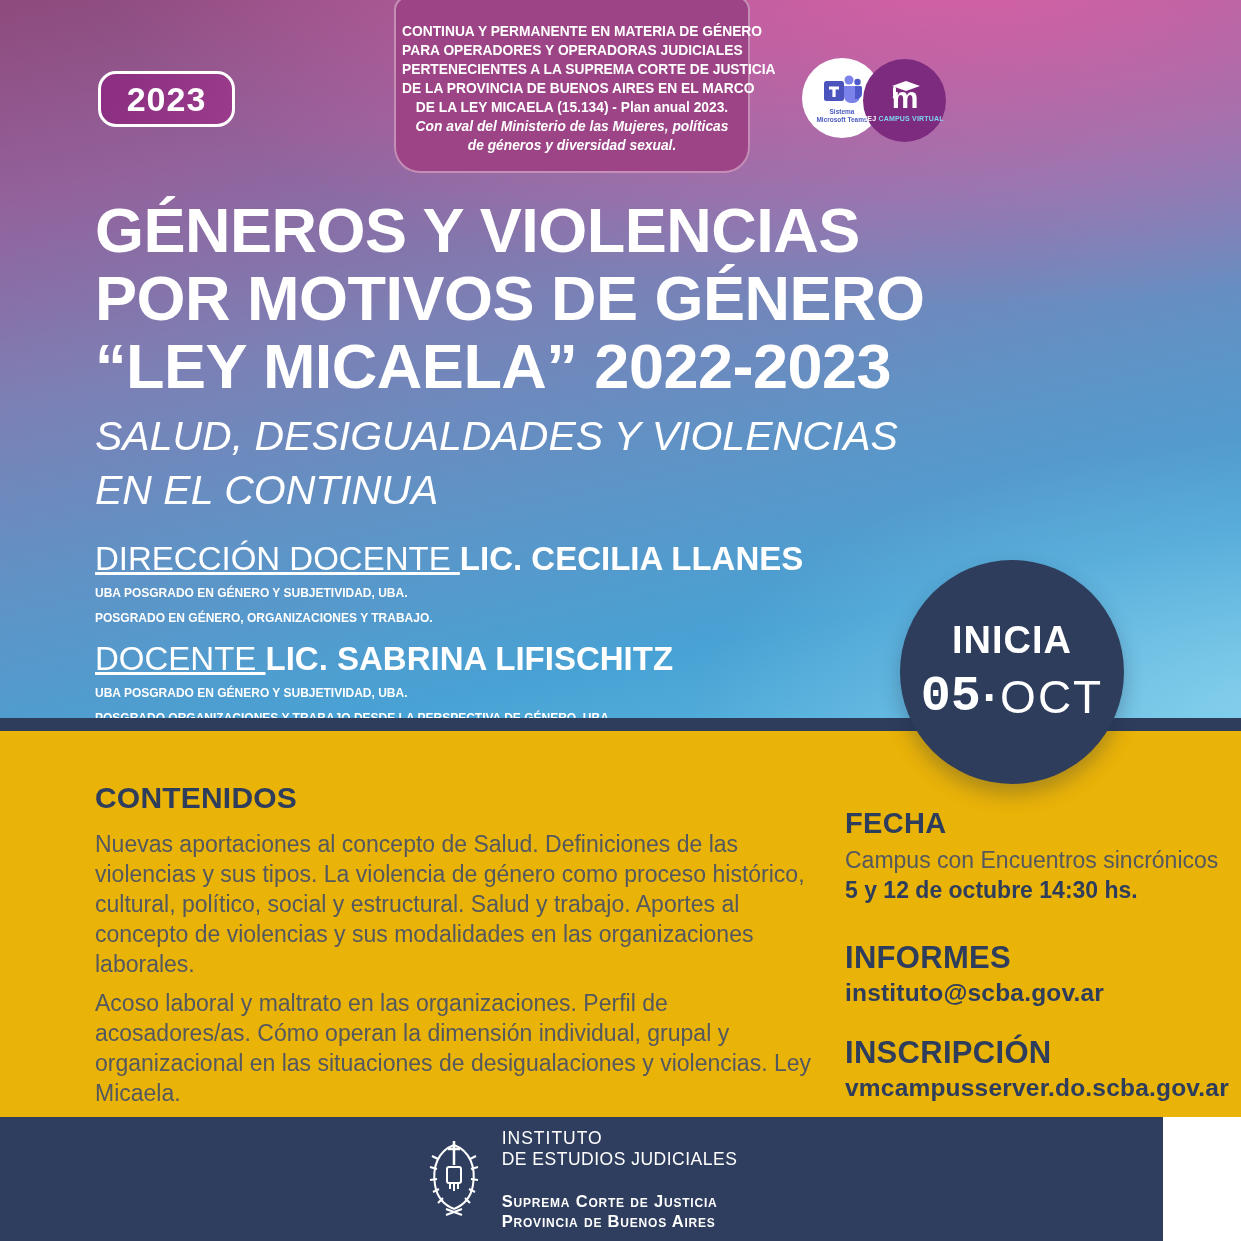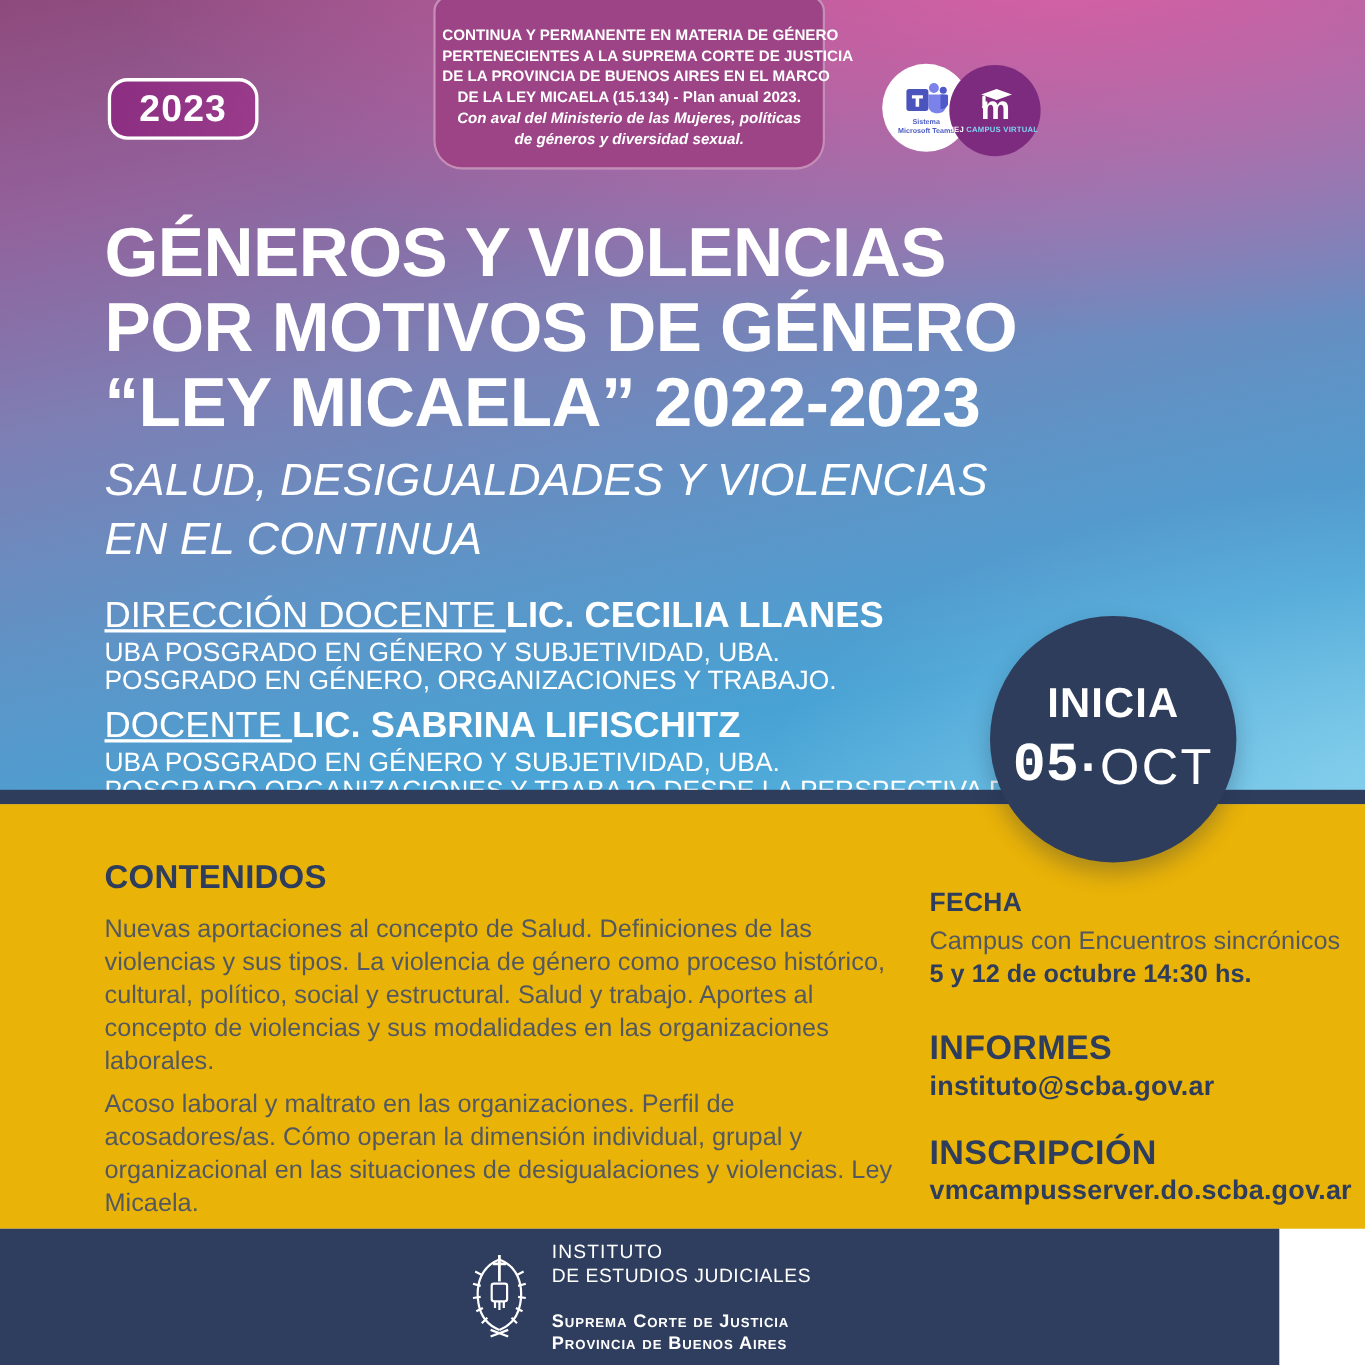--- a/index.html
+++ b/index.html
@@ -57,41 +57,41 @@
   
   .title{position:absolute;left:95px;top:196px;color:#fff;}
   .title .tline{font-size:63px;font-weight:800;line-height:68px;letter-spacing:-.5px;white-space:nowrap;}
   .subtitle{position:absolute;left:95px;top:409px;color:#fff;}
   .subtitle .sline{font-size:41px;font-style:italic;font-weight:400;line-height:54px;white-space:nowrap;}
   
   .faculty{position:absolute;left:95px;top:540px;color:#fff;}
   .role-line{font-size:33px;line-height:38px;white-space:nowrap;}
   .role-line .role{font-weight:400;text-decoration:underline;}
   .role-line .fname{font-weight:800;}
-  .creds .line{font-size:24px;font-weight:400;line-height:25px;white-space:nowrap;}
+  .creds .line{font-size:12px;font-weight:700;line-height:25px;white-space:nowrap;}
   .creds{margin:3px 0 9px 0;}
   
   .band{position:absolute;left:0;top:718px;width:1241px;height:13px;background:#2e3d5c;z-index:3;}
   .inicia-circle{
     position:absolute;left:900px;top:560px;width:224px;height:224px;border-radius:50%;
     background:#2e3d5c;z-index:5;box-shadow:0 10px 20px rgba(25,40,70,.30);
     display:flex;flex-direction:column;align-items:center;justify-content:center;color:#fff;
   }
   .inicia-label{font-size:38px;font-weight:800;letter-spacing:1px;}
   .inicia-date{display:flex;align-items:center;margin-top:6px;}
   .inicia-day{font-size:50px;font-weight:800;font-family:Liberation Mono, monospace;}
   .inicia-sep{font-size:46px;font-weight:800;margin:0 2px;}
   .inicia-month{font-size:46px;font-weight:300;letter-spacing:2px;}
   
   .content{position:absolute;left:0;top:731px;width:1241px;height:386px;background:#eab308;}
   .contenidos{position:absolute;left:95px;top:50px;width:722px;color:#54585f;}
   .contenidos h2{margin:0 0 14px 0;font-size:30px;font-weight:800;color:#2e3d5c;letter-spacing:.2px;}
   .contenidos .para{font-size:23px;line-height:30px;margin-bottom:9px;}
   .side-col{position:absolute;left:845px;top:76px;width:380px;}
-  .h-small{font-size:24px;font-weight:800;color:#2e3d5c;letter-spacing:.3px;}
+  .h-small{font-size:29px;font-weight:800;color:#2e3d5c;letter-spacing:.3px;}
   .t-gray{font-size:23px;color:#54585f;margin-top:7px;}
   .t-bold-navy{font-size:23px;font-weight:800;color:#2e3d5c;margin-top:3px;}
   .h-big{font-size:31px;font-weight:800;color:#2e3d5c;letter-spacing:.3px;}
   .informes{margin-top:36px;}
   .inscripcion{margin-top:28px;}
   .contact-val{font-size:24.5px;font-weight:800;color:#2e3d5c;margin-top:3px;letter-spacing:.2px;}
   
   .footer{
     position:absolute;left:0;top:1117px;width:1163px;height:124px;background:#2f3e5e;
     display:flex;align-items:center;justify-content:center;color:#fff;
@@ -112,20 +112,21 @@
 
   <div class="hero">
 
     <div class="year-badge">
       <span>2023</span>
     </div>
 
     <div class="info-box">
       <div>
           <div class="line">CONTINUA Y PERMANENTE EN MATERIA DE GÉNERO</div>
+          <div class="line">PARA OPERADORES Y OPERADORAS JUDICIALES</div>
           <div class="line">PERTENECIENTES A LA SUPREMA CORTE DE JUSTICIA</div>
           <div class="line">DE LA PROVINCIA DE BUENOS AIRES EN EL MARCO</div>
           <div class="line">DE LA LEY MICAELA (15.134) - Plan anual 2023.</div>
         </div>
       <div>
           <div class="iline">Con aval del Ministerio de las Mujeres, políticas</div>
           <div class="iline">de géneros y diversidad sexual.</div>
         </div>
     </div>
 

